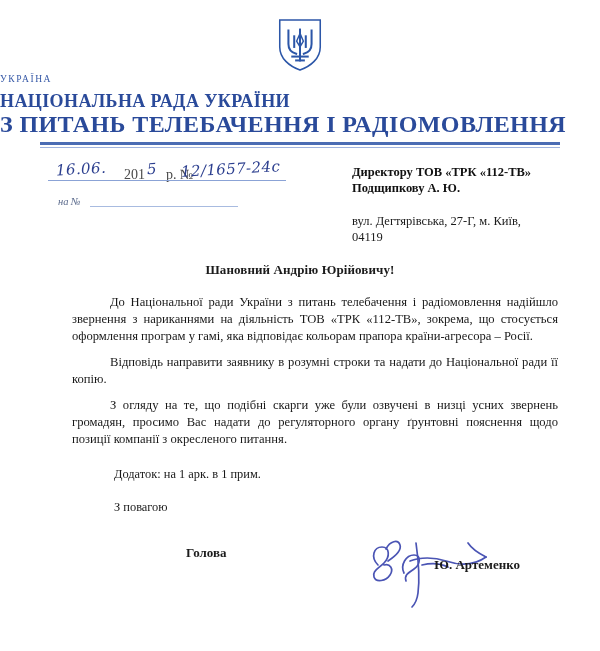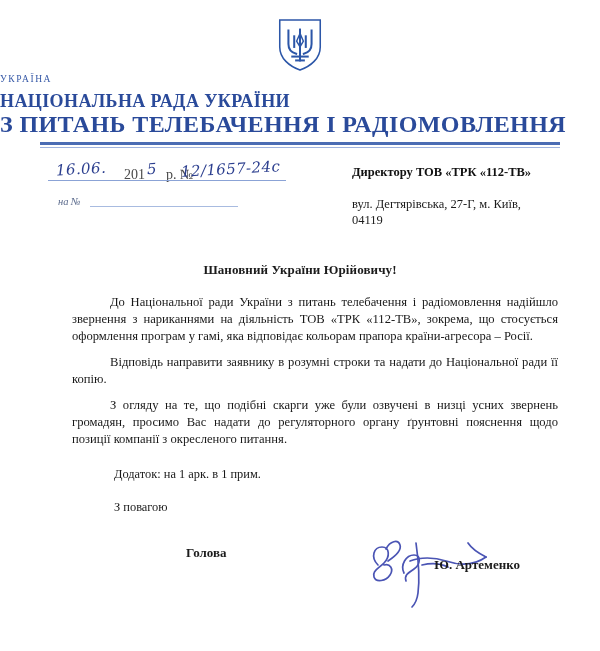--- a/index.html
+++ b/index.html
@@ -308,28 +308,29 @@
       </div>
 
       <div class="ref-line-2">
         <span class="ref-na-label">на №</span>
         <span class="ref-underline-2"></span>
       </div>
     </div>
 
     <div class="addressee">
       <div class="name">Директору ТОВ «ТРК «112-ТВ»</div>
+      <div class="name">Подщипкову А. Ю.</div>
       <div class="addr">
         <div>вул. Дегтярівська, 27-Г, м. Київ,</div>
         <div>04119</div>
       </div>
     </div>
   </div>
 
-  <div class="salutation">Шановний України Юрійовичу!</div>
+  <div class="salutation">Шановний Андрію Юрійовичу!</div>
 
   <div class="body">
     <p class="para">До Національної ради України з питань телебачення і радіомовлення надійшло звернення з нариканнями на діяльність ТОВ «ТРК «112-ТВ», зокрема, що стосується оформлення програм у гамі, яка відповідає кольорам прапора країни-агресора – Росії.</p>
     <p class="para">Відповідь направити заявнику в розумні строки та надати до Національної ради її копію.</p>
     <p class="para">З огляду на те, що подібні скарги уже були озвучені в низці усних звернень громадян, просимо Вас надати до регуляторного органу ґрунтовні пояснення щодо позиції компанії з окресленого питання.</p>
 
     <div class="attachment">Додаток: на 1 арк. в 1 прим.</div>
     <div class="regards">З повагою</div>
 
     <div class="sig-row">

